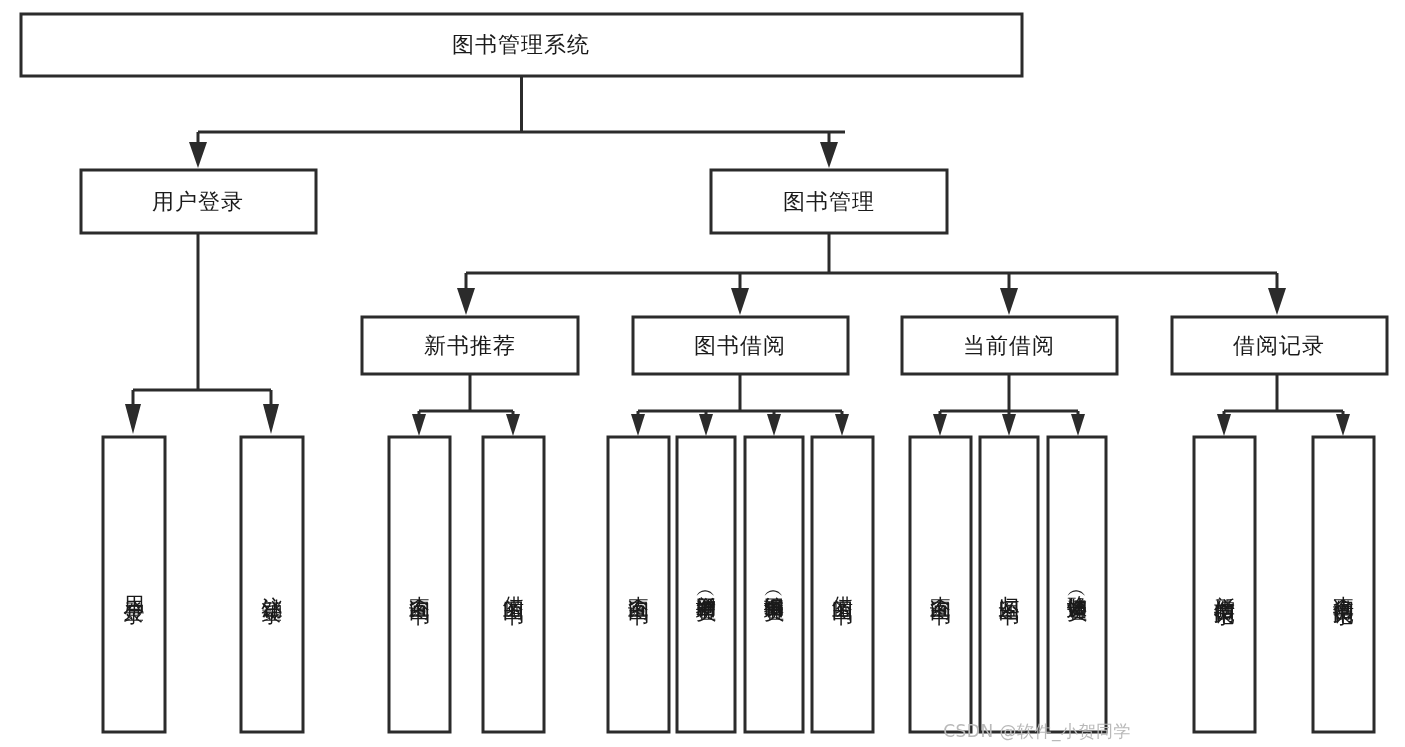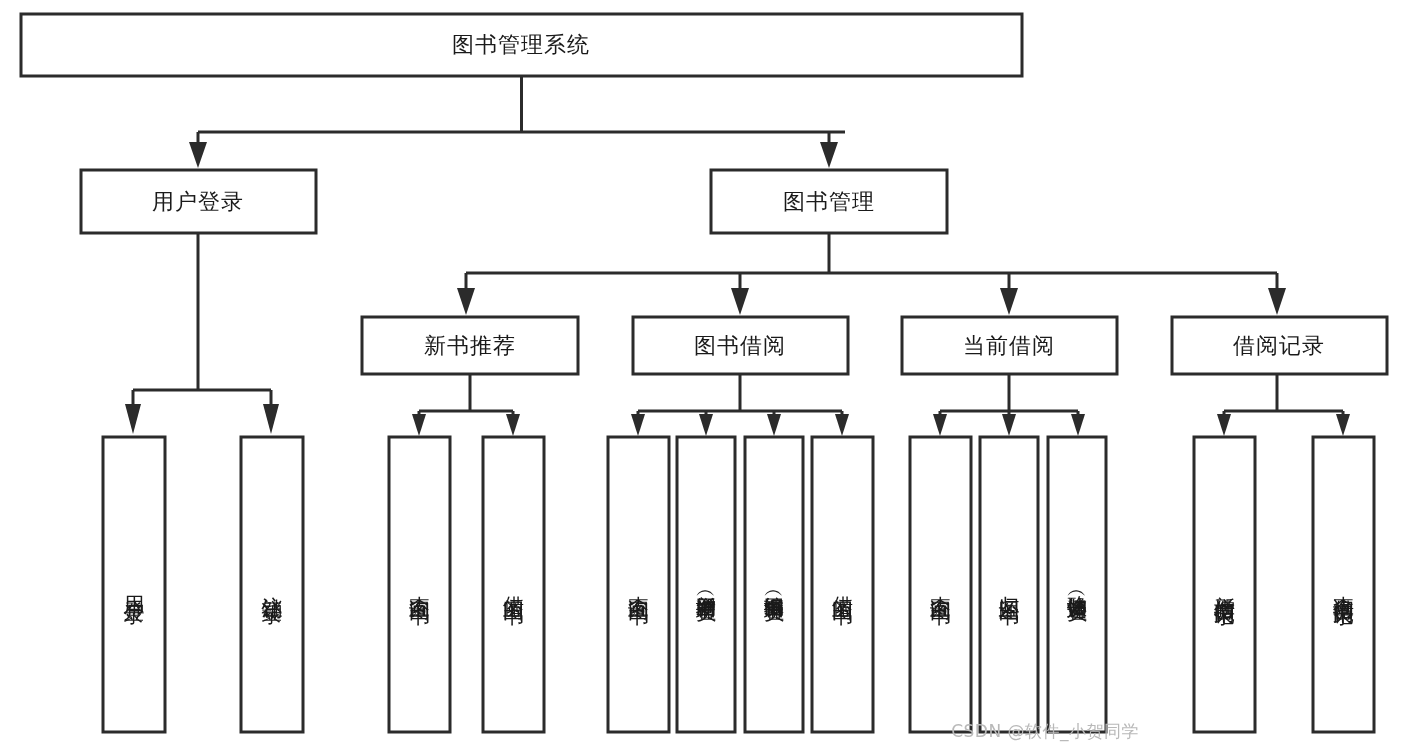--- a/index.html
+++ b/index.html
@@ -63,21 +63,21 @@
     color: #1a1a1a;
     display: flex;
     align-items: center;
     justify-content: center;
     letter-spacing: 3px;
     white-space: nowrap;
     pointer-events: none;
   }
   .watermark {
     position: absolute;
-    right: 16px;
+    right: 24px;
     bottom: 4px;
     font-family: "DejaVu Sans", "Liberation Sans", sans-serif;
     font-size: 17px;
     color: #b9b9b9;
     white-space: nowrap;
     letter-spacing: 0.5px;
   }
 </style>
 </head>
 <body>

